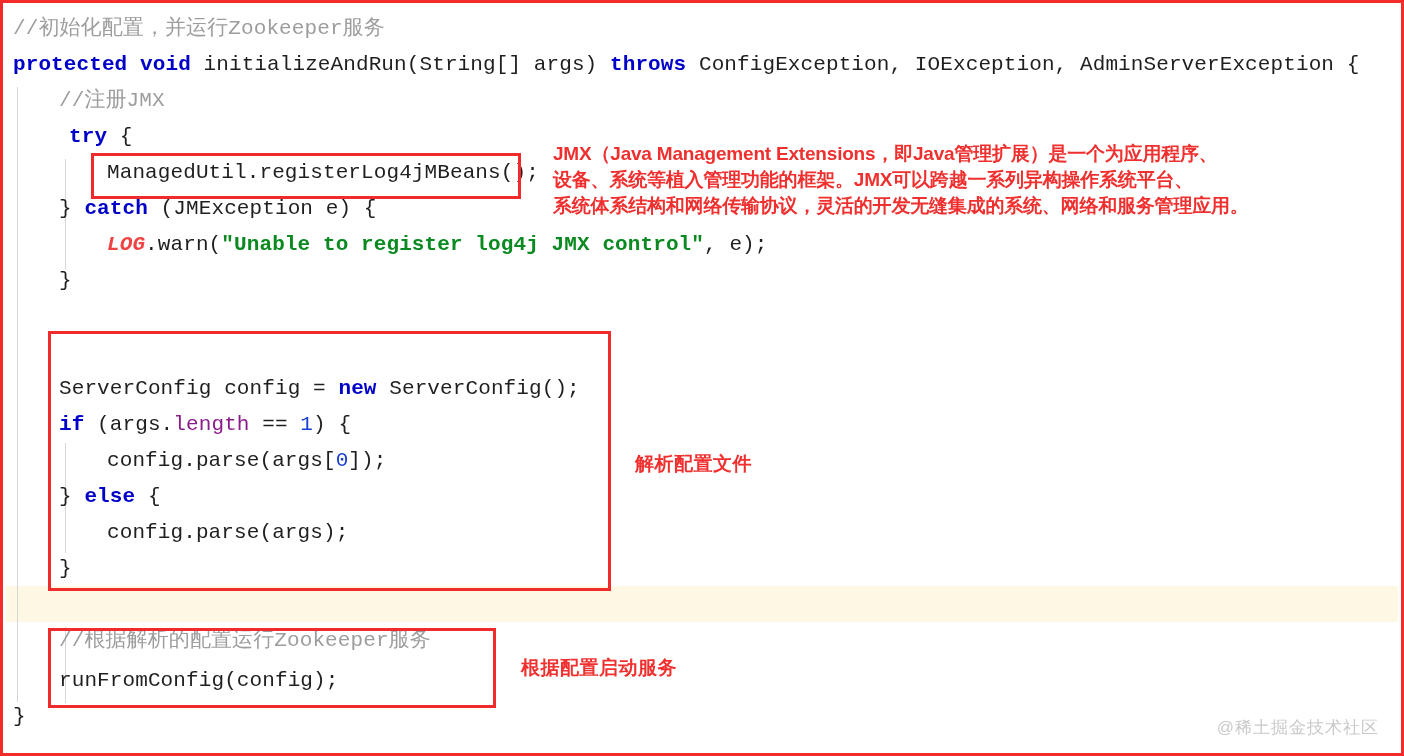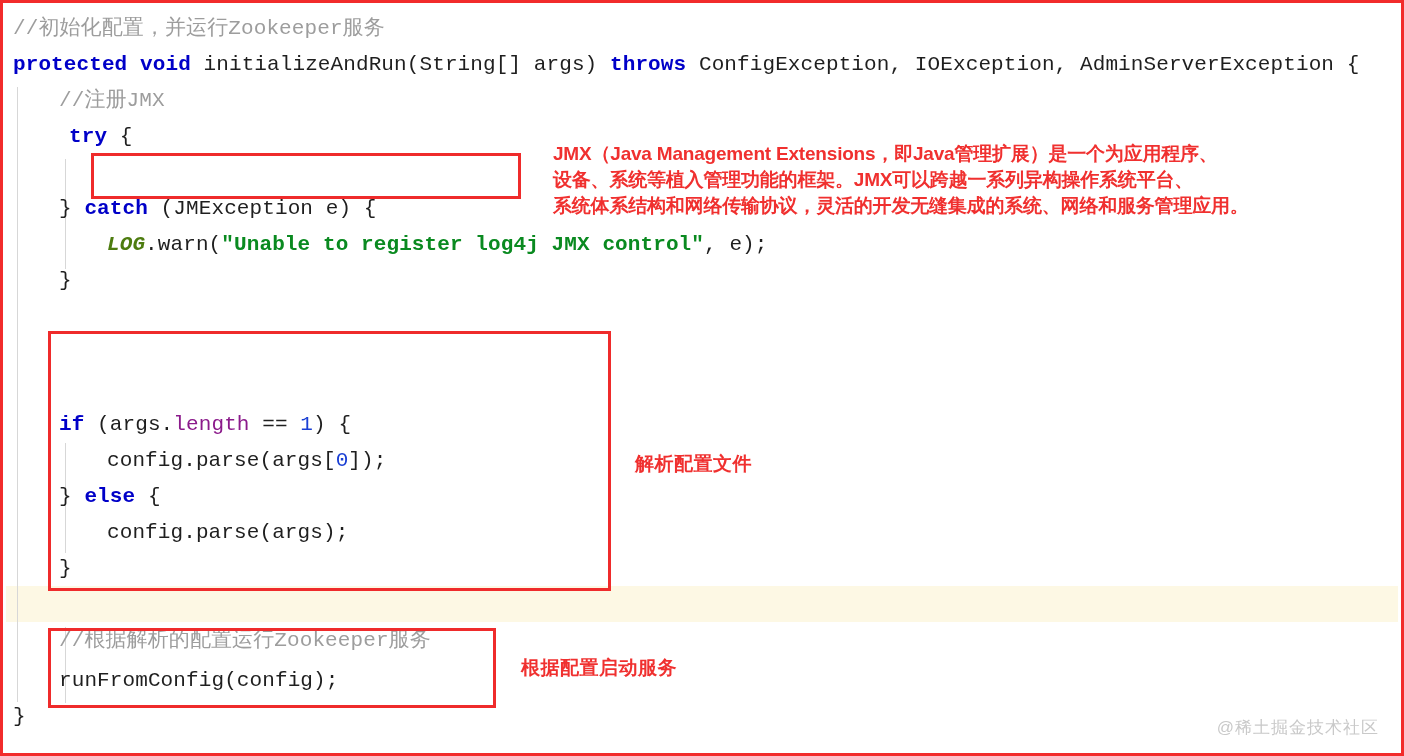--- a/index.html
+++ b/index.html
@@ -50,21 +50,21 @@
     color: #1f1f1f;
     letter-spacing: 0.1px;
   }
 
   
   .kw        { color: #0000c8; font-weight: bold; text-align: center; }
   .cmt       { color: #9d9d9d; }
   .str       { color: #0a8a20; font-weight: bold; }
   .num       { color: #1a3fd4; }
   .field     { color: #8b1a8b; }
-  .logvar    { color: #4d7c0f; font-style: italic; font-weight: bold; }
+  .logvar    { color: #ef4444; font-style: italic; font-weight: bold; }
   .plain     { color: #1f1f1f; }
 
   
   .guide {
     position: absolute;
     width: 1px;
     background: #d7d7d7;
     z-index: 1;
   }
 
@@ -122,23 +122,25 @@
       <div class="guide" style="left: 62px; top: 156px; height: 110px;"></div>
       <div class="guide" style="left: 62px; top: 440px; height: 110px;"></div>
       <div class="guide" style="left: 62px; top: 624px; height: 76px;"></div>
     </div>
 
   <div id="code">
       <div class="code-line" style="left: 10px; top: 8px;"><span class="cmt">//初始化配置，并运行Zookeeper服务</span></div>
       <div class="code-line" style="left: 10px; top: 44px;"><span class="kw">protected</span><span class="plain"> </span><span class="kw">void</span><span class="plain"> initializeAndRun(String[] args) </span><span class="kw">throws</span><span class="plain"> ConfigException, IOException, AdminServerException {</span></div>
       <div class="code-line" style="left: 56px; top: 80px;"><span class="cmt">//注册JMX</span></div>
       <div class="code-line" style="left: 66px; top: 116px;"><span class="kw">try</span><span class="plain"> {</span></div>
+      <div class="code-line" style="left: 104px; top: 152px;"><span class="plain">ManagedUtil.registerLog4jMBeans();</span></div>
       <div class="code-line" style="left: 56px; top: 188px;"><span class="plain">} </span><span class="kw">catch</span><span class="plain"> (JMException e) {</span></div>
       <div class="code-line" style="left: 104px; top: 224px;"><span class="logvar">LOG</span><span class="plain">.warn(</span><span class="str">"Unable to register log4j JMX control"</span><span class="plain">, e);</span></div>
       <div class="code-line" style="left: 56px; top: 260px;"><span class="plain">}</span></div>
+      <div class="code-line" style="left: 56px; top: 368px;"><span class="plain">ServerConfig config = </span><span class="kw">new</span><span class="plain"> ServerConfig();</span></div>
       <div class="code-line" style="left: 56px; top: 388px; margin-top: 16px;"><span class="kw">if</span><span class="plain"> (args.</span><span class="field">length</span><span class="plain"> == </span><span class="num">1</span><span class="plain">) {</span></div>
       <div class="code-line" style="left: 104px; top: 440px;"><span class="plain">config.parse(args[</span><span class="num">0</span><span class="plain">]);</span></div>
       <div class="code-line" style="left: 56px; top: 476px;"><span class="plain">} </span><span class="kw">else</span><span class="plain"> {</span></div>
       <div class="code-line" style="left: 104px; top: 512px;"><span class="plain">config.parse(args);</span></div>
       <div class="code-line" style="left: 56px; top: 548px;"><span class="plain">}</span></div>
       <div class="code-line" style="left: 56px; top: 620px; font-family: Liberation Mono, monospace;"><span class="cmt">//根据解析的配置运行Zookeeper服务</span></div>
       <div class="code-line" style="left: 56px; top: 660px;"><span class="plain">runFromConfig(config);</span></div>
       <div class="code-line" style="left: 10px; top: 696px;"><span class="plain">}</span></div>
     </div>
 

